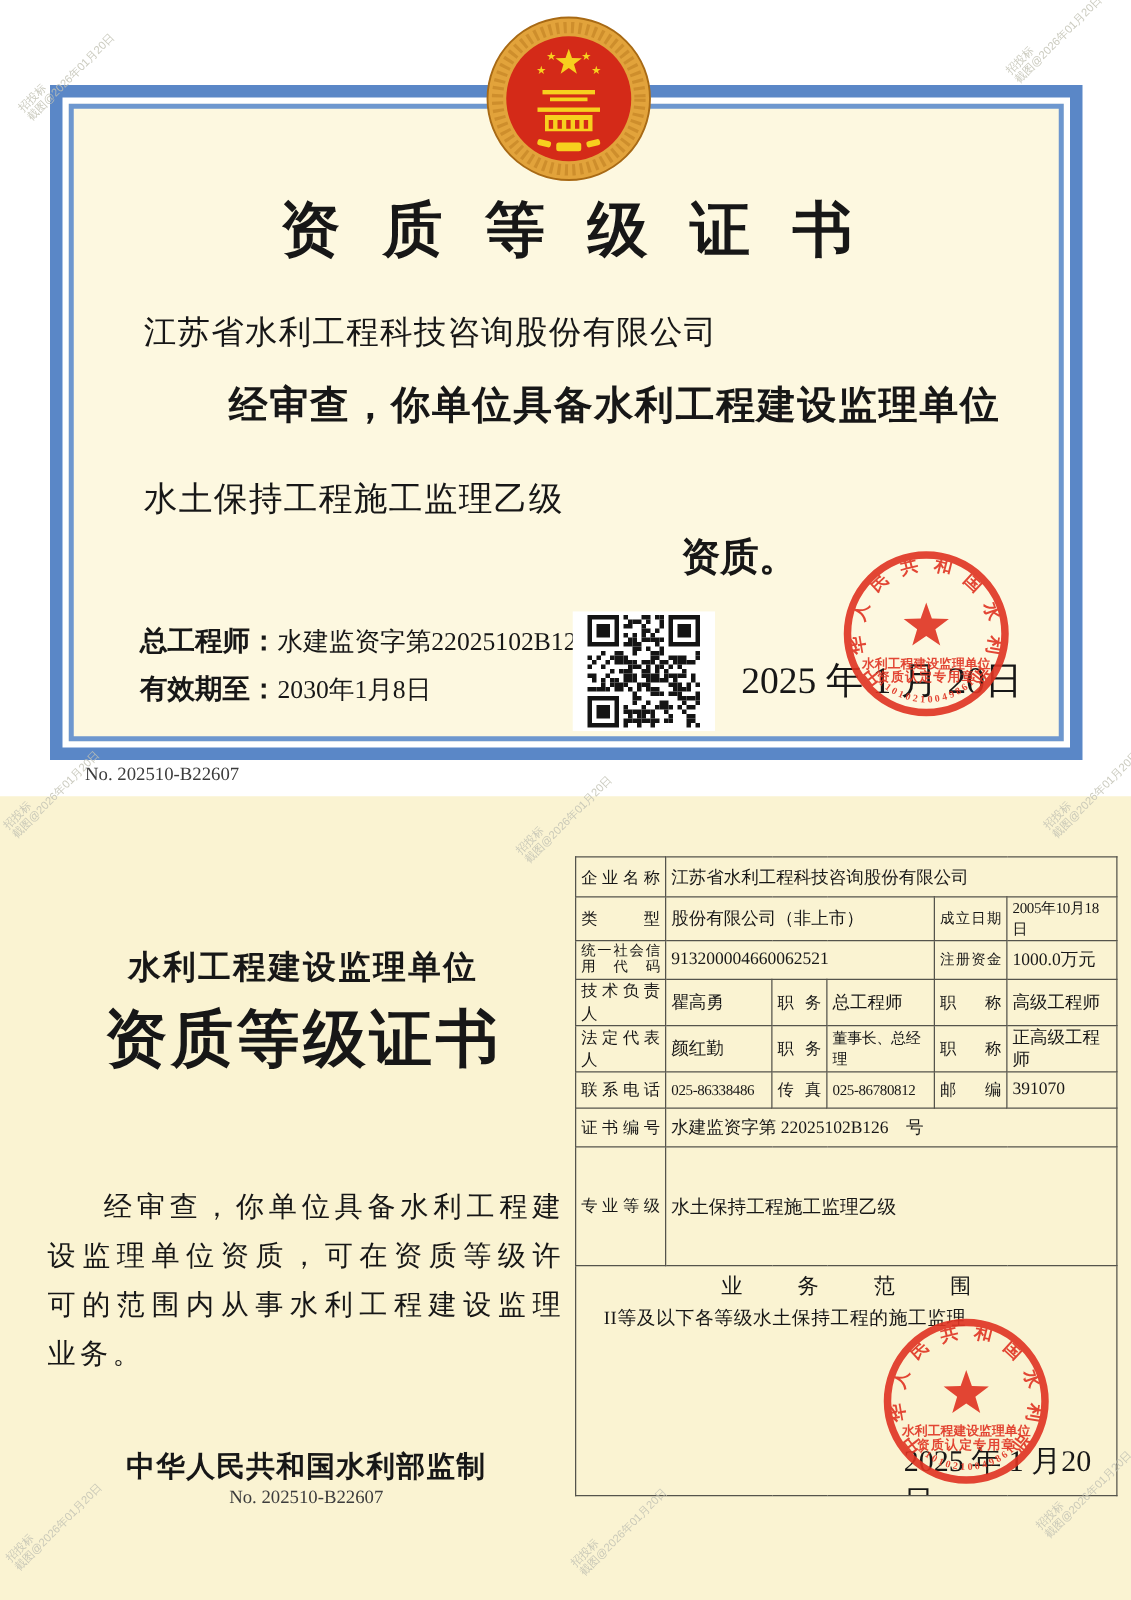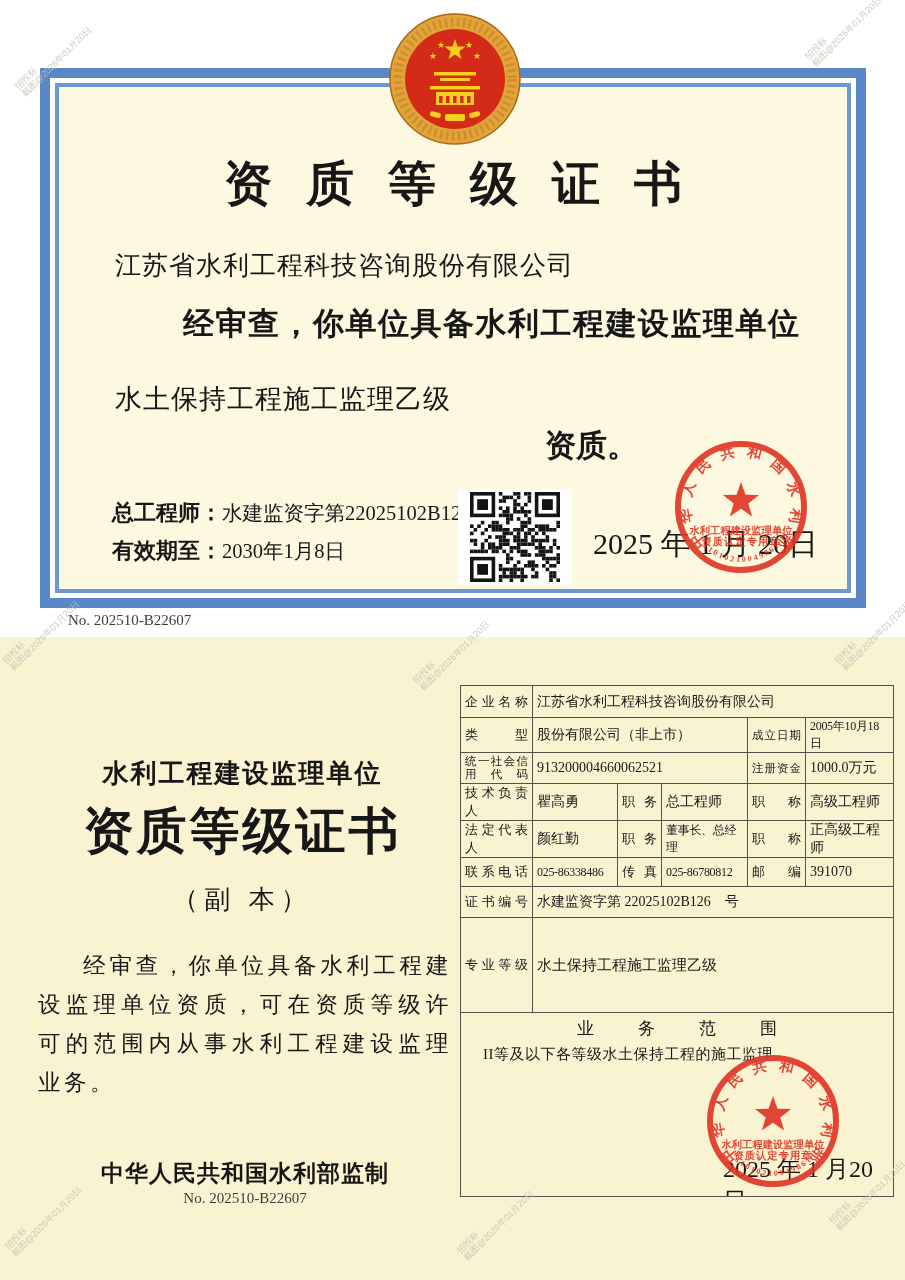--- a/index.html
+++ b/index.html
@@ -375,21 +375,20 @@
         <text x="70" y="125" transform="rotate(-29.07692307692308 70 70)" text-anchor="middle" font-size="8">8</text>
         <text x="70" y="125" transform="rotate(-35.53846153846155 70 70)" text-anchor="middle" font-size="8">6</text>
         <text x="70" y="125" transform="rotate(-42 70 70)" text-anchor="middle" font-size="8">1</text>
       </g>
   </svg>
 
   <div class="abs f-serial">No. 202510-B22607</div>
 
   <div class="abs b-header">水利工程建设监理单位</div>
   <div class="abs b-title">资质等级证书</div>
-  <div class="abs b-sub">（副 本）</div>
   <div class="abs b-issuer">中华人民共和国水利部监制</div>
   <div class="abs b-para">经审查，你单位具备水利工程建设监理单位资质，可在资质等级许可的范围内从事水利工程建设监理业务。</div>
   <div class="abs b-serial">No. 202510-B22607</div>
 
   <div class="abs tblwrap">
     <table class="ctable">
       <colgroup>
         <col style="width:72px">
           <col style="width:85px">
           <col style="width:44px">

